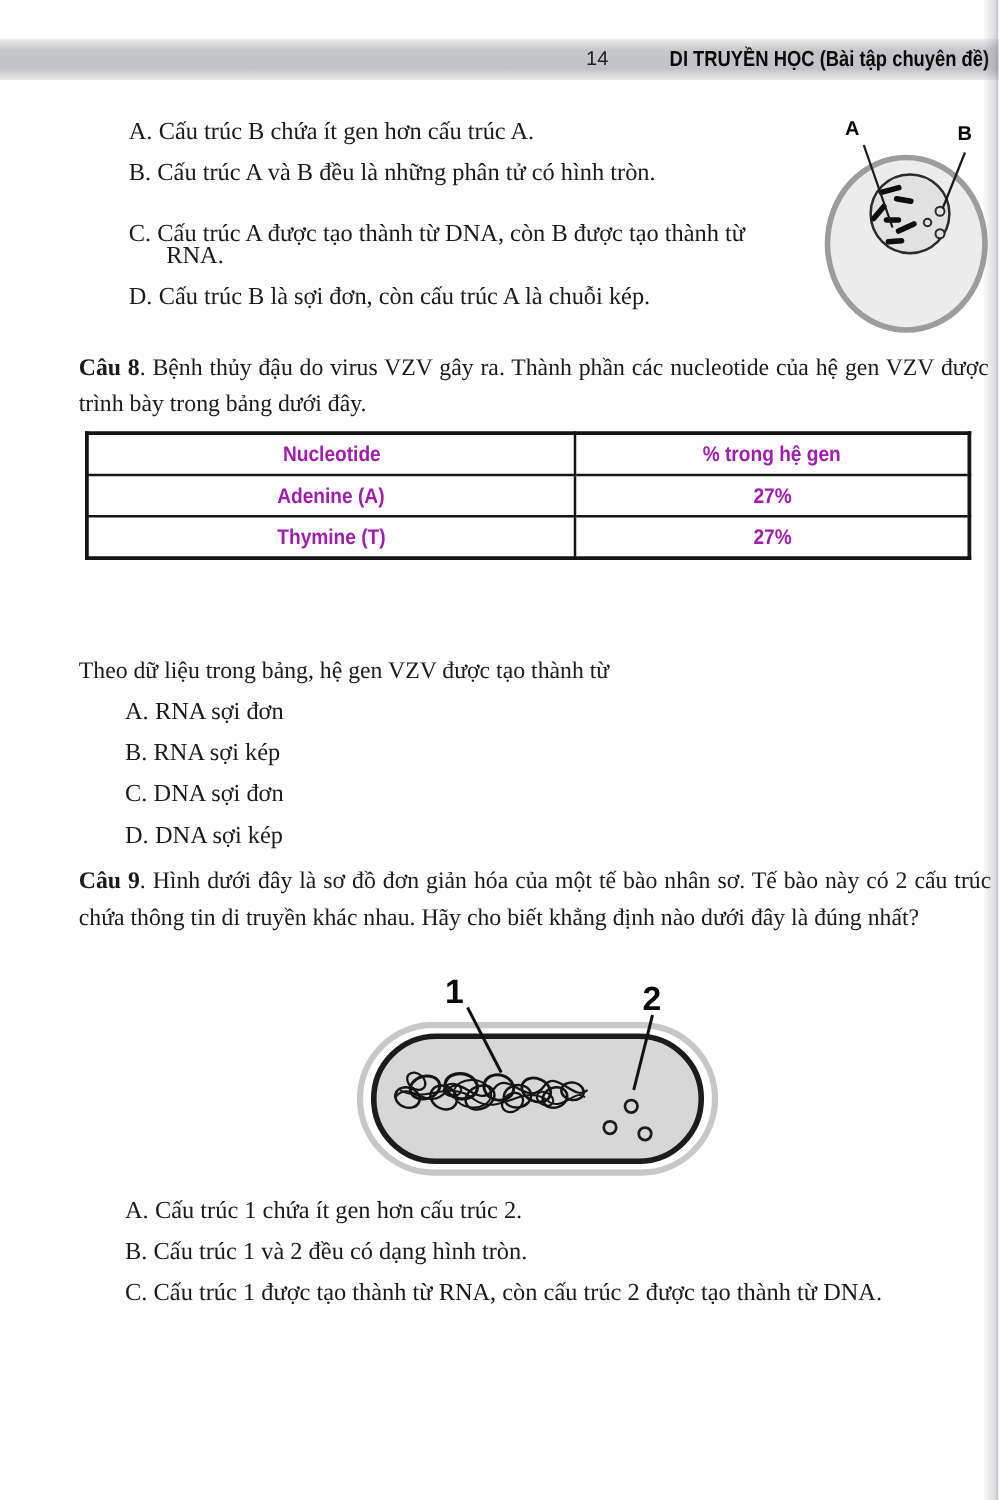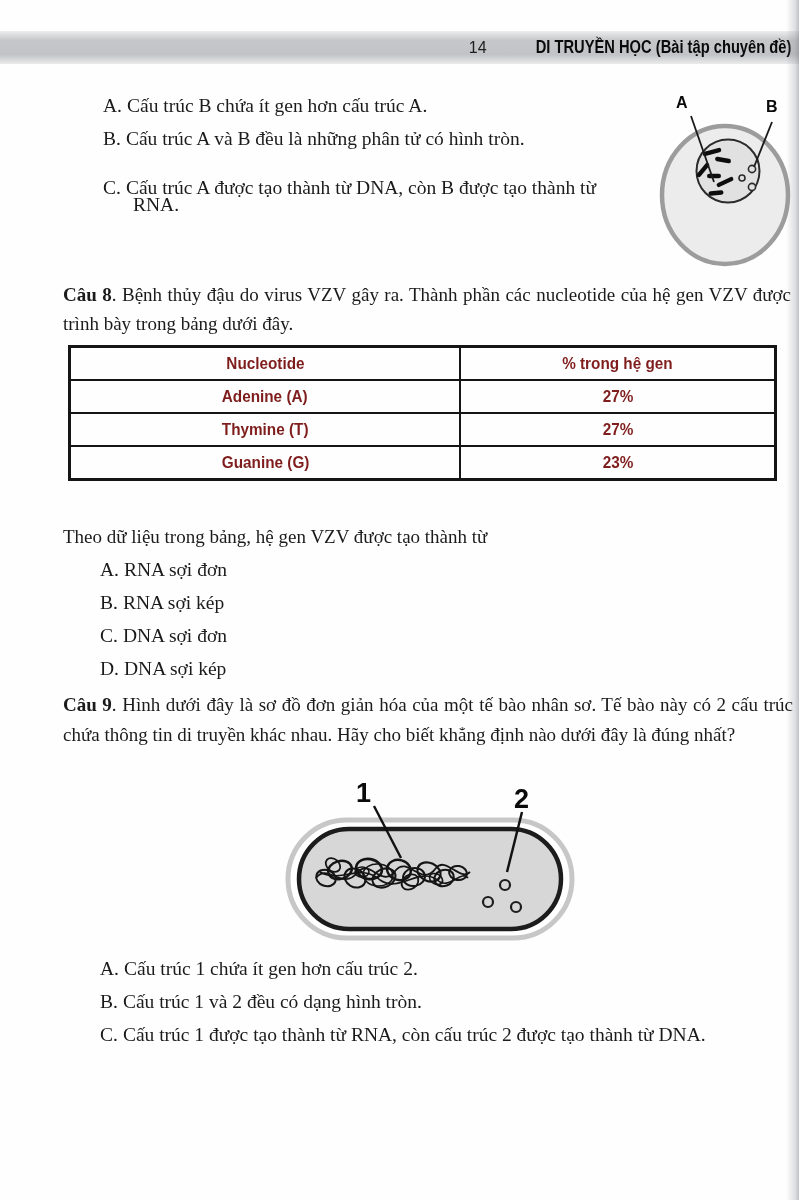--- a/index.html
+++ b/index.html
@@ -14,21 +14,21 @@
         white-space:nowrap;color:#0a0a0a;transform:scaleX(.84);transform-origin:100% 50%;}
   
   .para{position:absolute;left:63px;width:728px;margin:0;font-size:19px;line-height:29px;
         text-align:justify;}
   .qlabel{font-weight:700;}
   .opt{position:absolute;font-size:19.5px;line-height:28px;white-space:nowrap;}
   .opt .lbl{margin-right:5px;}
   .followup{position:absolute;left:63px;margin:0;font-size:19px;line-height:28px;white-space:nowrap;}
   
   .vtable{position:absolute;left:68px;top:345px;width:709px;border-collapse:collapse;
-        table-layout:fixed;font-family:"Liberation Sans",sans-serif;color:#7f1d1d;}
+        table-layout:fixed;font-family:"Liberation Sans",sans-serif;color:#a21caf;}
   .vtable,.vtable th,.vtable td{border:2px solid #151515;}
   .vtable{border-width:3px;}
   .vtable th,.vtable td{height:31px;padding:0;text-align:center;vertical-align:middle;
         font-size:17px;font-weight:700;}
   .cnd{display:inline-block;transform:scaleX(.9);transform-origin:50% 50%;white-space:nowrap;}
   .col1{width:55%;}
   
   .fig{position:absolute;}
   .figtext{font-family:"Liberation Sans",sans-serif;font-weight:700;fill:#0a0a0a;}
   
@@ -49,20 +49,23 @@
     <span class="lbl">B.</span><span>Cấu trúc A và B đều là những phân tử có hình tròn.</span>
   </div>
   <div class="opt" style="top:92px;left:103px;">
     <span class="lbl">A.</span><span>Cấu trúc B chứa ít gen hơn cấu trúc A.</span>
   </div>
   <div class="opt" style="top:158px;left:103px;margin-top:16px;">
     <span class="lbl">C.</span><span>Cấu trúc A được tạo thành từ DNA, còn B được tạo thành từ</span>
   </div>
   <div class="opt" style="top:191px;left:133px;">
     <span>RNA.</span>
+  </div>
+  <div class="opt" style="top:224px;left:103px;">
+    <span class="lbl">D.</span><span>Cấu trúc B là sợi đơn, còn cấu trúc A là chuỗi kép.</span>
   </div>
 
   <svg class="fig" style="left:650px;top:86px;" width="148" height="184" viewBox="0 0 148 184">
     <ellipse cx="75" cy="109" rx="63" ry="69" fill="#ececec" stroke="#9c9c9c" stroke-width="4.5"></ellipse>
     <circle cx="78" cy="85" r="31.5" fill="#e1e1e1" stroke="#2b2b2b" stroke-width="2"></circle>
     <g fill="#0d0d0d">
       <rect x="-2.2" y="-9.5" width="4.4" height="19" rx="2.2" transform="translate(62,66) rotate(75)"></rect>
       <rect x="-2.2" y="-8" width="4.4" height="16" rx="2.2" transform="translate(73,74) rotate(100)"></rect>
       <rect x="-2.2" y="-8.5" width="4.4" height="17" rx="2.2" transform="translate(53,84) rotate(40)"></rect>
       <rect x="-2.2" y="-7" width="4.4" height="14" rx="2.2" transform="translate(64,90) rotate(90)"></rect>
@@ -92,24 +95,20 @@
       </tr>
     </thead>
     <tbody>
       <tr>
         <td><span class="cnd">Adenine (A)</span></td>
         <td><span class="cnd">27%</span></td>
       </tr>
       <tr>
         <td><span class="cnd">Thymine (T)</span></td>
         <td><span class="cnd">27%</span></td>
-      </tr>
-      <tr>
-        <td><span class="cnd">Guanine (G)</span></td>
-        <td><span class="cnd">23%</span></td>
       </tr>
     </tbody>
   </table>
 
   <p class="followup" style="top:523px;">Theo dữ liệu trong bảng, hệ gen VZV được tạo thành từ</p>
 
   <div class="opt" style="top:556px;left:100px;">
     <span class="lbl">A.</span><span>RNA sợi đơn</span>
   </div>
   <div class="opt" style="top:589px;left:100px;">

